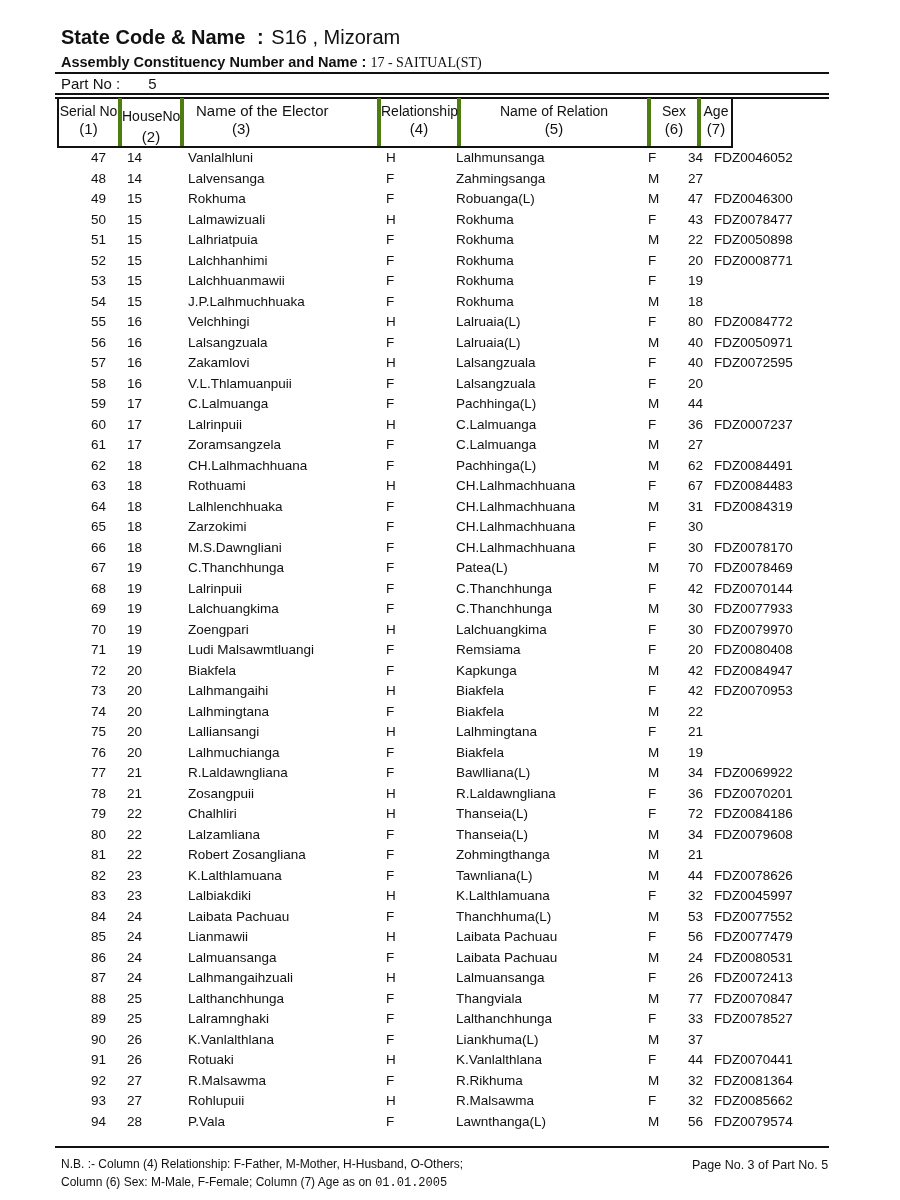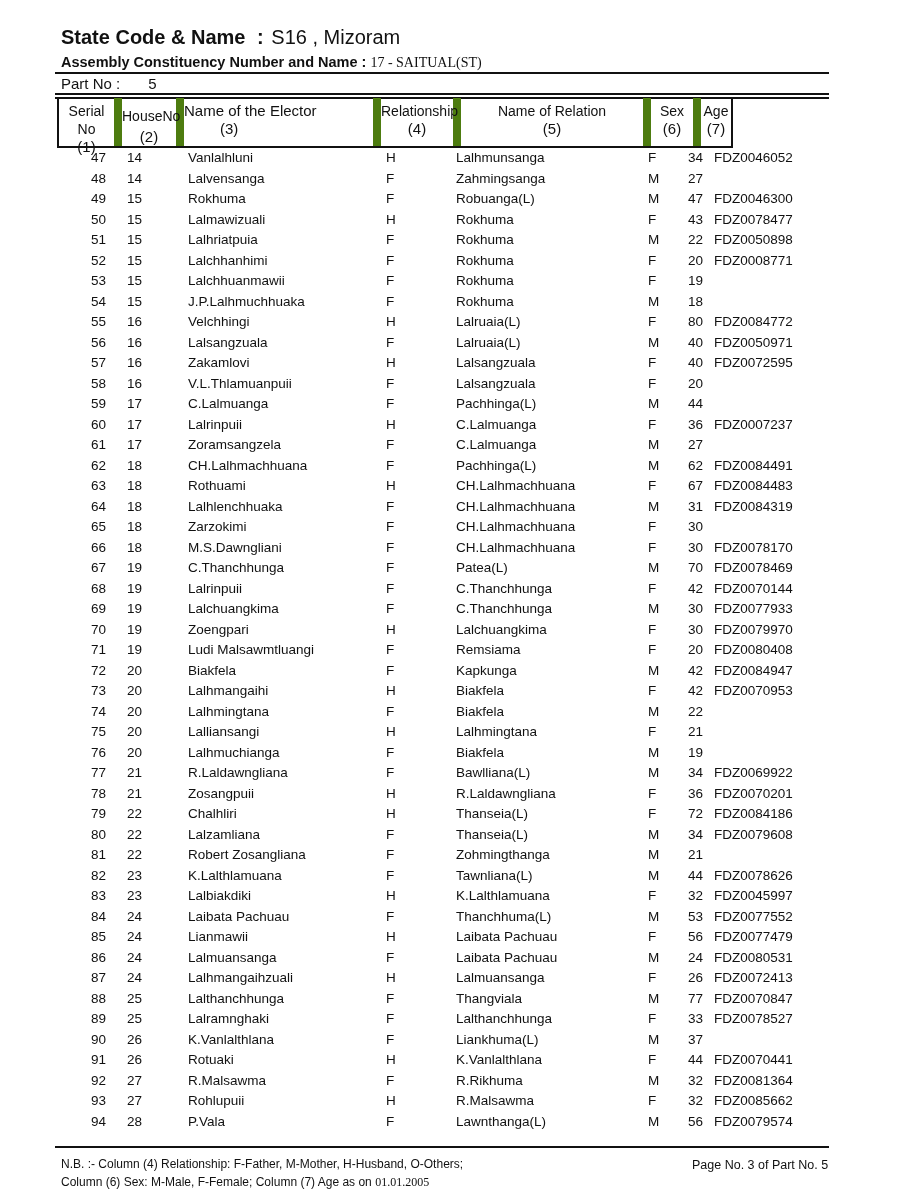--- a/index.html
+++ b/index.html
@@ -9,39 +9,39 @@
   .title1 b { font-weight: bold; }
   .title2 { position: absolute; left: 61px; top: 54px; font-size: 14.5px; font-weight: bold; }
   .title2 .val { font-family: "Liberation Serif", serif; font-weight: normal; font-size: 14px; }
   .rule-thick { position: absolute; left: 55px; width: 774px; height: 2px; background: #111; }
   .partno { position: absolute; left: 61px; top: 75px; font-size: 15px; }
   .partno .pv { display: inline-block; margin-left: 24px; }
   .rule-double { position: absolute; left: 55px; top: 93px; width: 774px; height: 6px;
                  border-top: 2px solid #111; border-bottom: 2px solid #111; box-sizing: border-box; }
   .hdr { position: absolute; top: 98px; left: 57px; height: 50px; display: flex;
          border: 2px solid #111; border-top: none; box-sizing: border-box; }
-  .hdr .c { border-right: 8px solid #4d7c0f; box-sizing: border-box; text-align: center;
+  .hdr .c { border-right: 4px solid #4d7c0f; box-sizing: border-box; text-align: center;
             font-size: 14px; line-height: 18px; padding-top: 4px; }
   .hdr .c:last-child { border-right: none; }
   .hdr .c .top { display: block; }
   .hdr .c .num { display: block; font-size: 15px; }
   .rows { position: absolute; top: 148px; left: 0; width: 712px; }
   .row { position: relative; height: 20.5px; font-size: 13.5px; line-height: 20.5px; }
   .row span { position: absolute; white-space: nowrap; }
   .s-serial { left: 78px; width: 28px; text-align: right; }
   .s-house { left: 127px; }
   .s-name { left: 188px; }
   .s-rel { left: 386px; }
   .s-relname { left: 456px; }
   .s-sex { left: 648px; }
   .s-age { left: 688px; }
   .s-epic { left: 714px; }
   .rule-bottom { position: absolute; left: 55px; top: 1146px; width: 774px; height: 2px; background: #111; }
   .foot { position: absolute; left: 61px; top: 1155px; font-size: 12px; line-height: 18px; }
-  .foot .date { font-family: Liberation Serif, serif; }
+  .foot .date { font-family: Liberation Mono, monospace; }
   .pageno { position: absolute; left: 692px; top: 1158px; font-size: 12.5px; }
 </style>
 </head>
 <body>
 
 <div class="title1">
   <b>State Code &amp; Name</b>
   <b style="margin-left:6px">:</b>
   <span style="margin-left:2px">S16 , Mizoram</span>
 </div>
@@ -58,21 +58,21 @@
 
 <div class="hdr">
   <div class="c" style="width:63px">
     <span class="top">Serial No</span>
       <span class="num">(1)</span>
     </div>
   <div class="c" style="width:62px;padding-top:9px">
     <span class="top">HouseNo</span>
       <span class="num" style="margin-top:3px">(2)</span>
     </div>
-  <div class="c" style="width:197px;text-align:left;padding-left:0;font-size:15px">
+  <div class="c" style="width:197px;text-align:left;padding-left:12px;font-size:15px">
     <span class="top">Name of the Elector</span>
       <span class="num" style="padding-left:36px;text-align:left">(3)</span>
     </div>
   <div class="c" style="width:80px">
     <span class="top">Relationship</span>
       <span class="num">(4)</span>
     </div>
   <div class="c" style="width:190px">
     <span class="top">Name of Relation</span>
       <span class="num">(5)</span>

